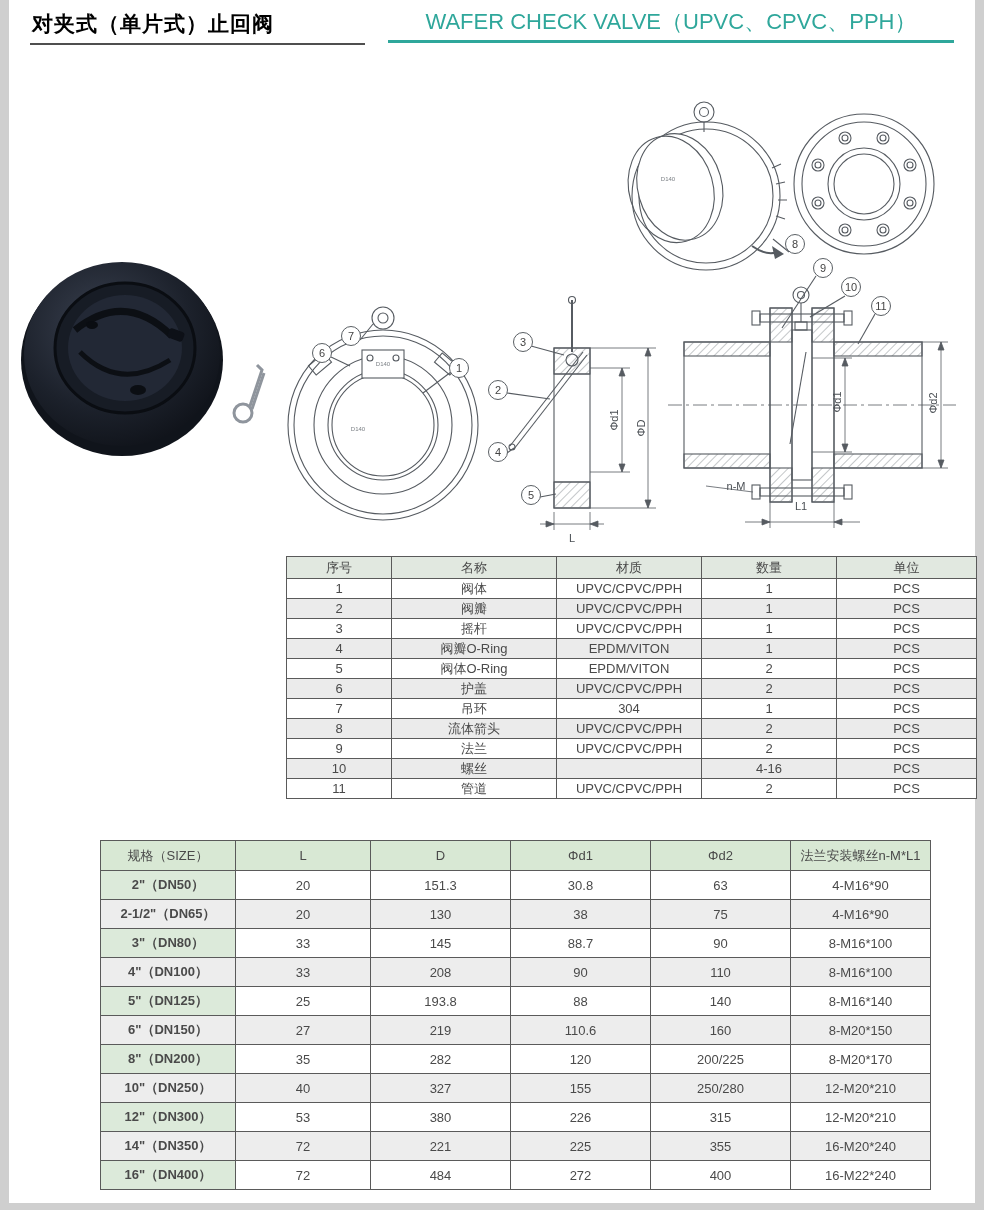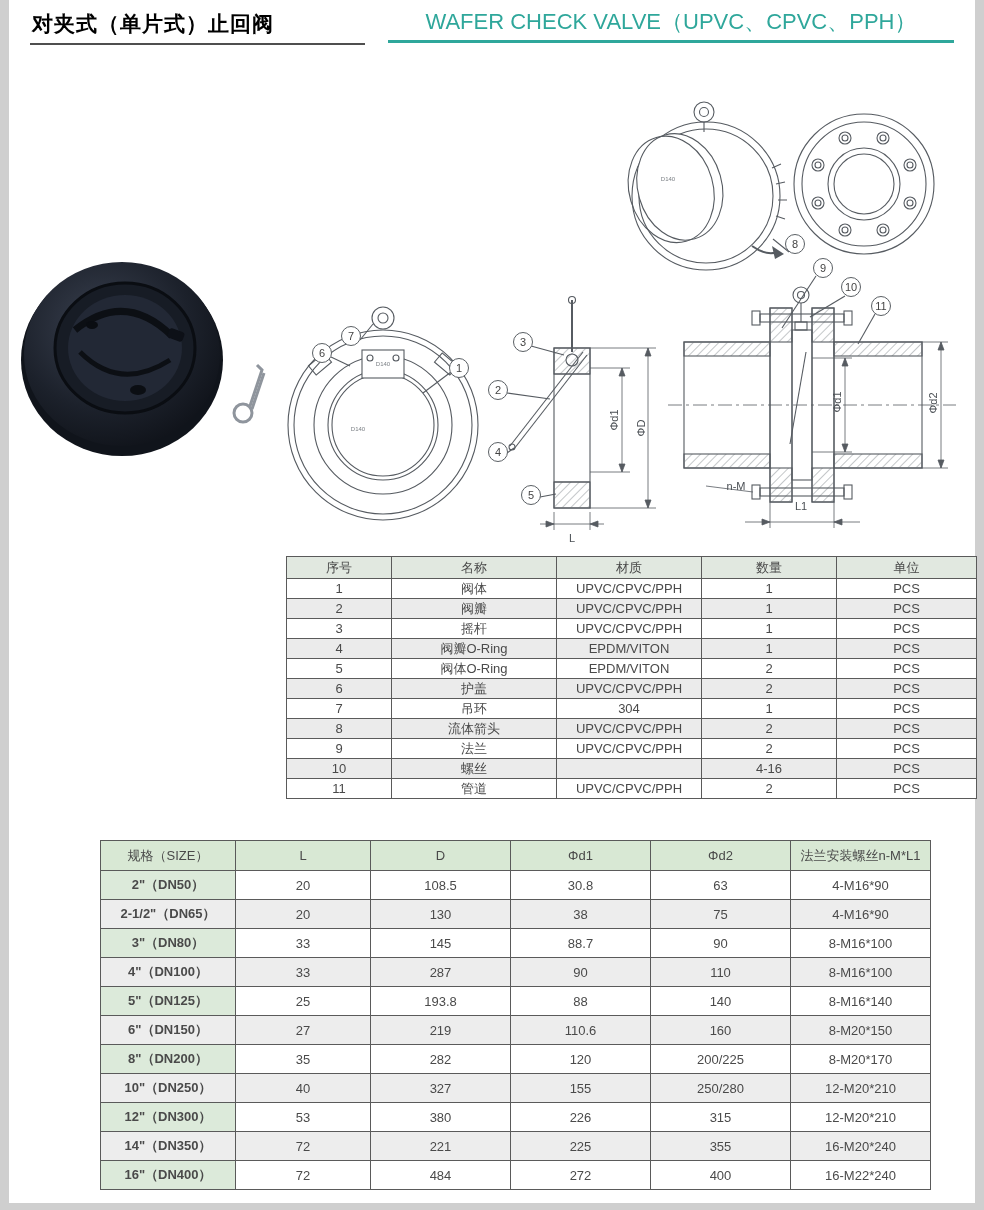--- a/index.html
+++ b/index.html
@@ -364,21 +364,21 @@
           <th>D</th>
           <th>Φd1</th>
           <th>Φd2</th>
           <th>法兰安装螺丝n-M*L1</th>
         </tr>
     </thead>
     <tbody>
         <tr>
           <td class="first-col">2"（DN50）</td>
           <td>20</td>
-          <td>108.5</td>
+          <td>151.3</td>
           <td>30.8</td>
           <td>63</td>
           <td>4-M16*90</td>
         </tr>
         <tr>
           <td class="first-col">2-1/2"（DN65）</td>
           <td>20</td>
           <td>130</td>
           <td>38</td>
           <td>75</td>
@@ -388,21 +388,21 @@
           <td class="first-col">3"（DN80）</td>
           <td>33</td>
           <td>145</td>
           <td>88.7</td>
           <td>90</td>
           <td>8-M16*100</td>
         </tr>
         <tr>
           <td class="first-col">4"（DN100）</td>
           <td>33</td>
-          <td>287</td>
+          <td>208</td>
           <td>90</td>
           <td>110</td>
           <td>8-M16*100</td>
         </tr>
         <tr>
           <td class="first-col">5"（DN125）</td>
           <td>25</td>
           <td>193.8</td>
           <td>88</td>
           <td>140</td>

